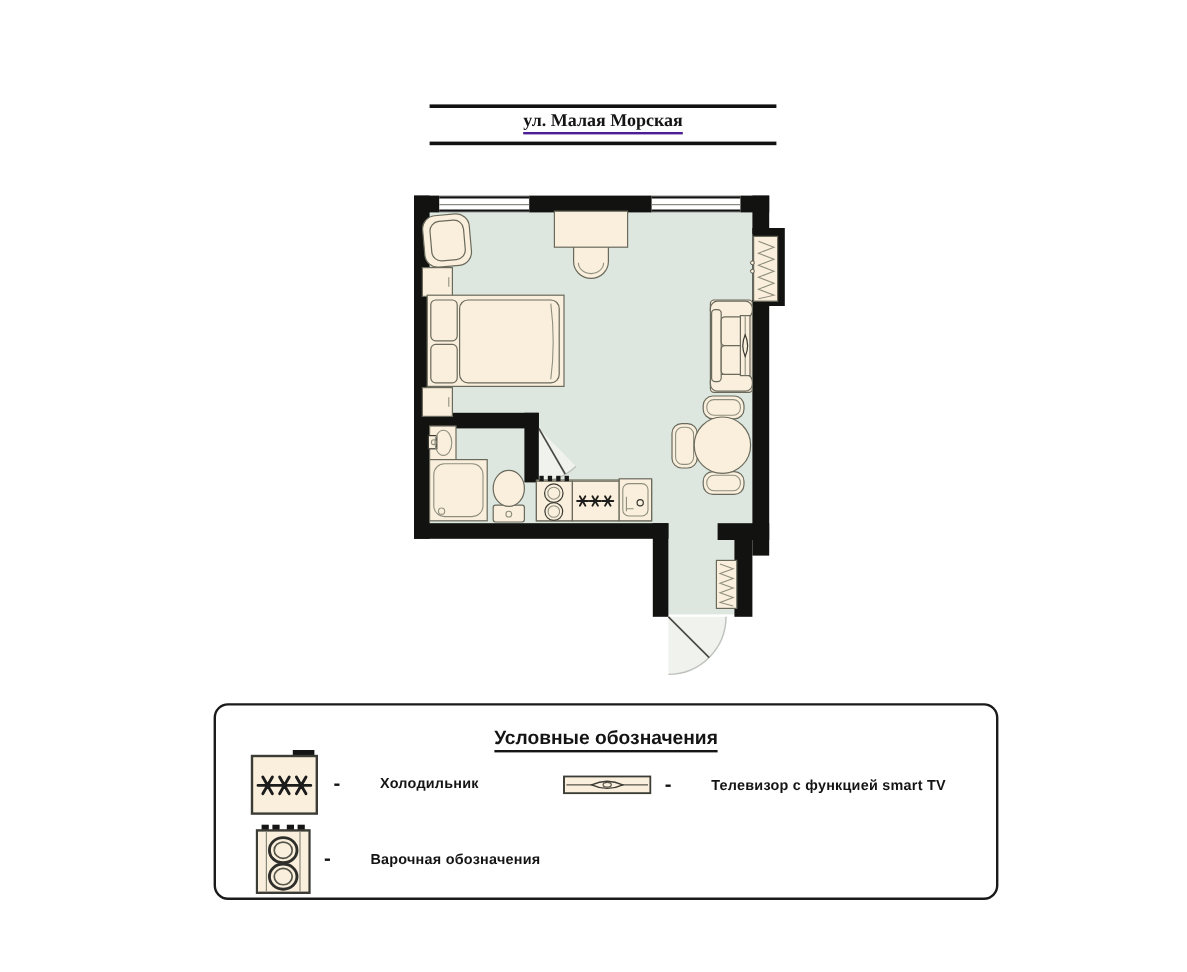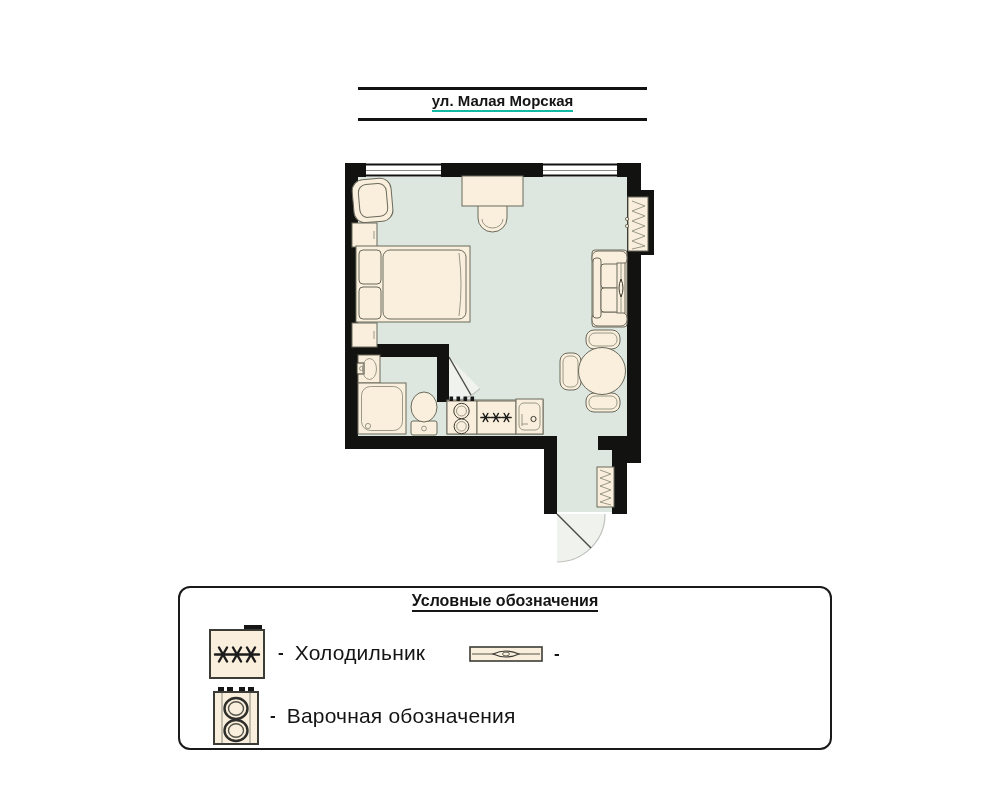--- a/index.html
+++ b/index.html
@@ -14,21 +14,21 @@
   *{margin:0;padding:0;box-sizing:border-box;}
   html,body{width:989px;height:810px;background:var(--background);
     font-family:"Liberation Sans", sans-serif;color:var(--text);overflow:hidden;}
   .page{position:relative;width:989px;height:810px;background:var(--background);}
 
   
   .street-line{position:absolute;left:358px;width:289px;height:3px;background:#121212;}
   .street-line.top{top:87px;}
   .street-line.bottom{top:118px;}
   .street-title{position:absolute;left:358px;top:92px;width:289px;text-align:center;}
-  .street-title span{font-size:15px;font-weight:700;border-bottom:2px solid #14b8a6;padding-bottom:1px;}
+  .street-title span{font-size:15px;font-weight:700;border-bottom:2px solid #4c1d95;padding-bottom:1px;font-family:Liberation Serif, serif;}
 
   
   svg.plan{position:absolute;left:340px;top:150px;}
   .floor{fill:var(--floor);}
   .walls rect{fill:var(--wall);}
   .win{fill:#ffffff;}
   .wf{stroke:#121212;stroke-width:2;}
   .wm{stroke:#8b8b85;stroke-width:1;}
   .furn{fill:var(--furniture-fill);stroke:var(--furniture-stroke);stroke-width:1;}
   .furn2{fill:none;stroke:var(--detail-stroke);stroke-width:0.9;}
@@ -36,25 +36,25 @@
   .door-fill{fill:#f0f2ee;}
   .door-arc{fill:none;stroke:#bfc2bc;stroke-width:1.2;}
   .door-leaf{stroke:#4a4a44;stroke-width:1.4;fill:none;}
   .knob{fill:#171717;}
   .stars{stroke:#1d1d1b;stroke-width:1.5;fill:none;stroke-linecap:round;}
   .valve{fill:var(--furniture-fill);stroke:#55554a;stroke-width:0.8;}
 
   
   .legend-box{position:absolute;left:178px;top:586px;width:654px;height:164px;
     border:2.5px solid #1a1a1a;border-radius:12px;background:var(--background);}
-  .legend-title{position:absolute;left:0;top:4px;width:100%;text-align:center;}
+  .legend-title{position:absolute;left:0;top:19px;width:100%;text-align:center;}
   .legend-title span{font-size:16px;font-weight:700;border-bottom:2px solid #151515;padding-bottom:1px;}
   .legend-item{position:absolute;display:flex;align-items:center;gap:11px;}
   .legend-item .dash{font-size:17px;font-weight:700;}
-  .legend-item .label{font-size:21px;font-weight:400;letter-spacing:0.2px;white-space:nowrap;}
+  .legend-item .label{font-size:12px;font-weight:700;letter-spacing:0.2px;white-space:nowrap;margin-left:22px;}
   .li-1{left:27px;top:37px;height:56px;}
   .li-2{left:289px;top:38px;height:56px;}
   .li-3{left:33px;top:99px;height:58px;}
   .lgi{flex:0 0 auto;}
   .lg-furn{fill:var(--furniture-fill);stroke:#3c3c36;}
 </style>
 </head>
 <body>
 
 <div class="page">
@@ -238,20 +238,21 @@
     </div>
 
     <div class="legend-item li-2">
       <svg class="lgi" width="74" height="16" viewBox="0 0 74 16">
         <rect class="lg-furn" x="1" y="1" width="72" height="14" stroke-width="1.6"></rect>
         <line x1="3" y1="8" x2="71" y2="8" stroke="#55554a" stroke-width="1"></line>
         <path class="lg-furn" stroke-width="1.2" d="M24,8 Q37,2 50,8 Q37,14 24,8 Z"></path>
         <ellipse cx="37" cy="8" rx="3.4" ry="2" fill="#faeedc" stroke="#55554a" stroke-width="1"></ellipse>
       </svg>
       <span class="dash">-</span>
+      <span class="label">Телевизор с функцией smart TV</span>
     </div>
 
     <div class="legend-item li-3">
       <svg class="lgi" width="46" height="58" viewBox="0 0 46 58">
         <rect class="knobk" x="5" y="0" width="6" height="6" fill="#151515"></rect>
         <rect x="14" y="0" width="6" height="6" fill="#151515"></rect>
         <rect x="26" y="0" width="6" height="6" fill="#151515"></rect>
         <rect x="35" y="0" width="6" height="6" fill="#151515"></rect>
         <rect class="lg-furn" x="1" y="5" width="44" height="52" stroke-width="2"></rect>
         <line x1="9" y1="6" x2="9" y2="56" stroke="#88887a" stroke-width="1"></line>

